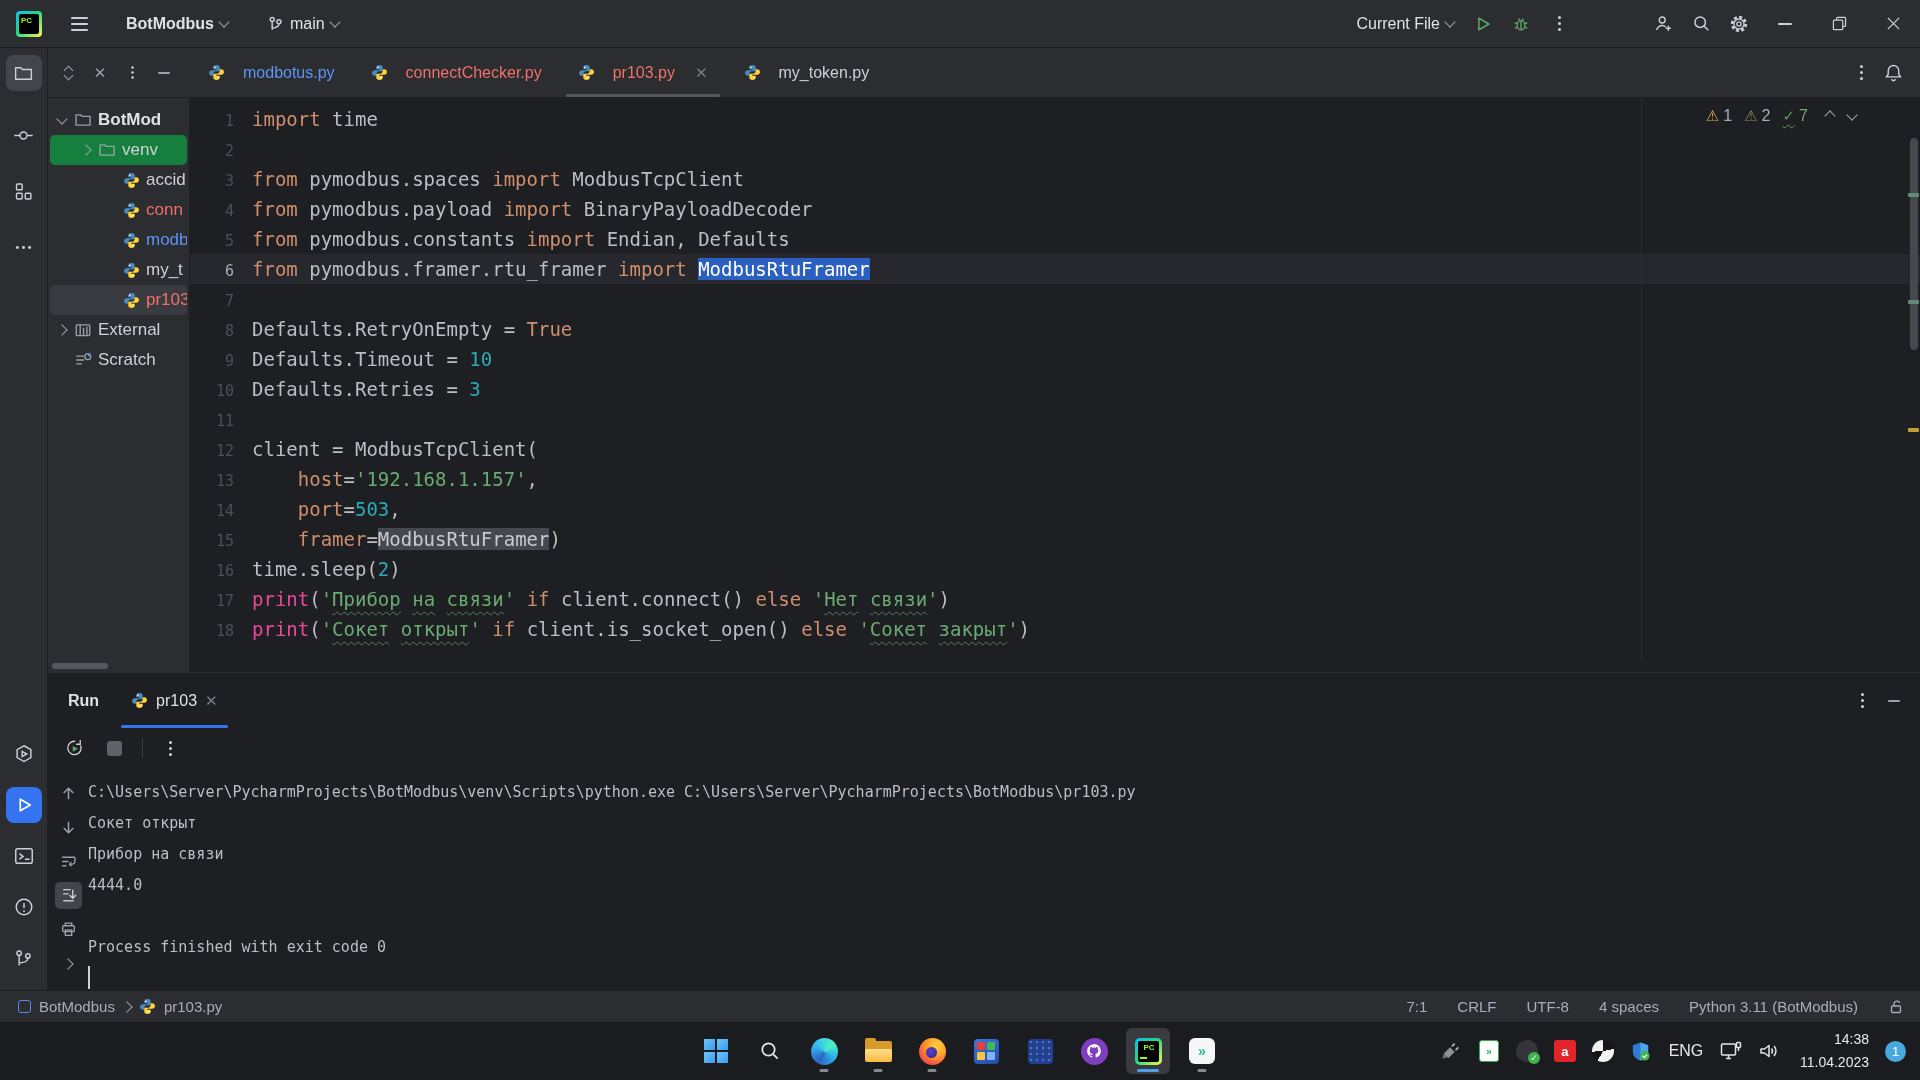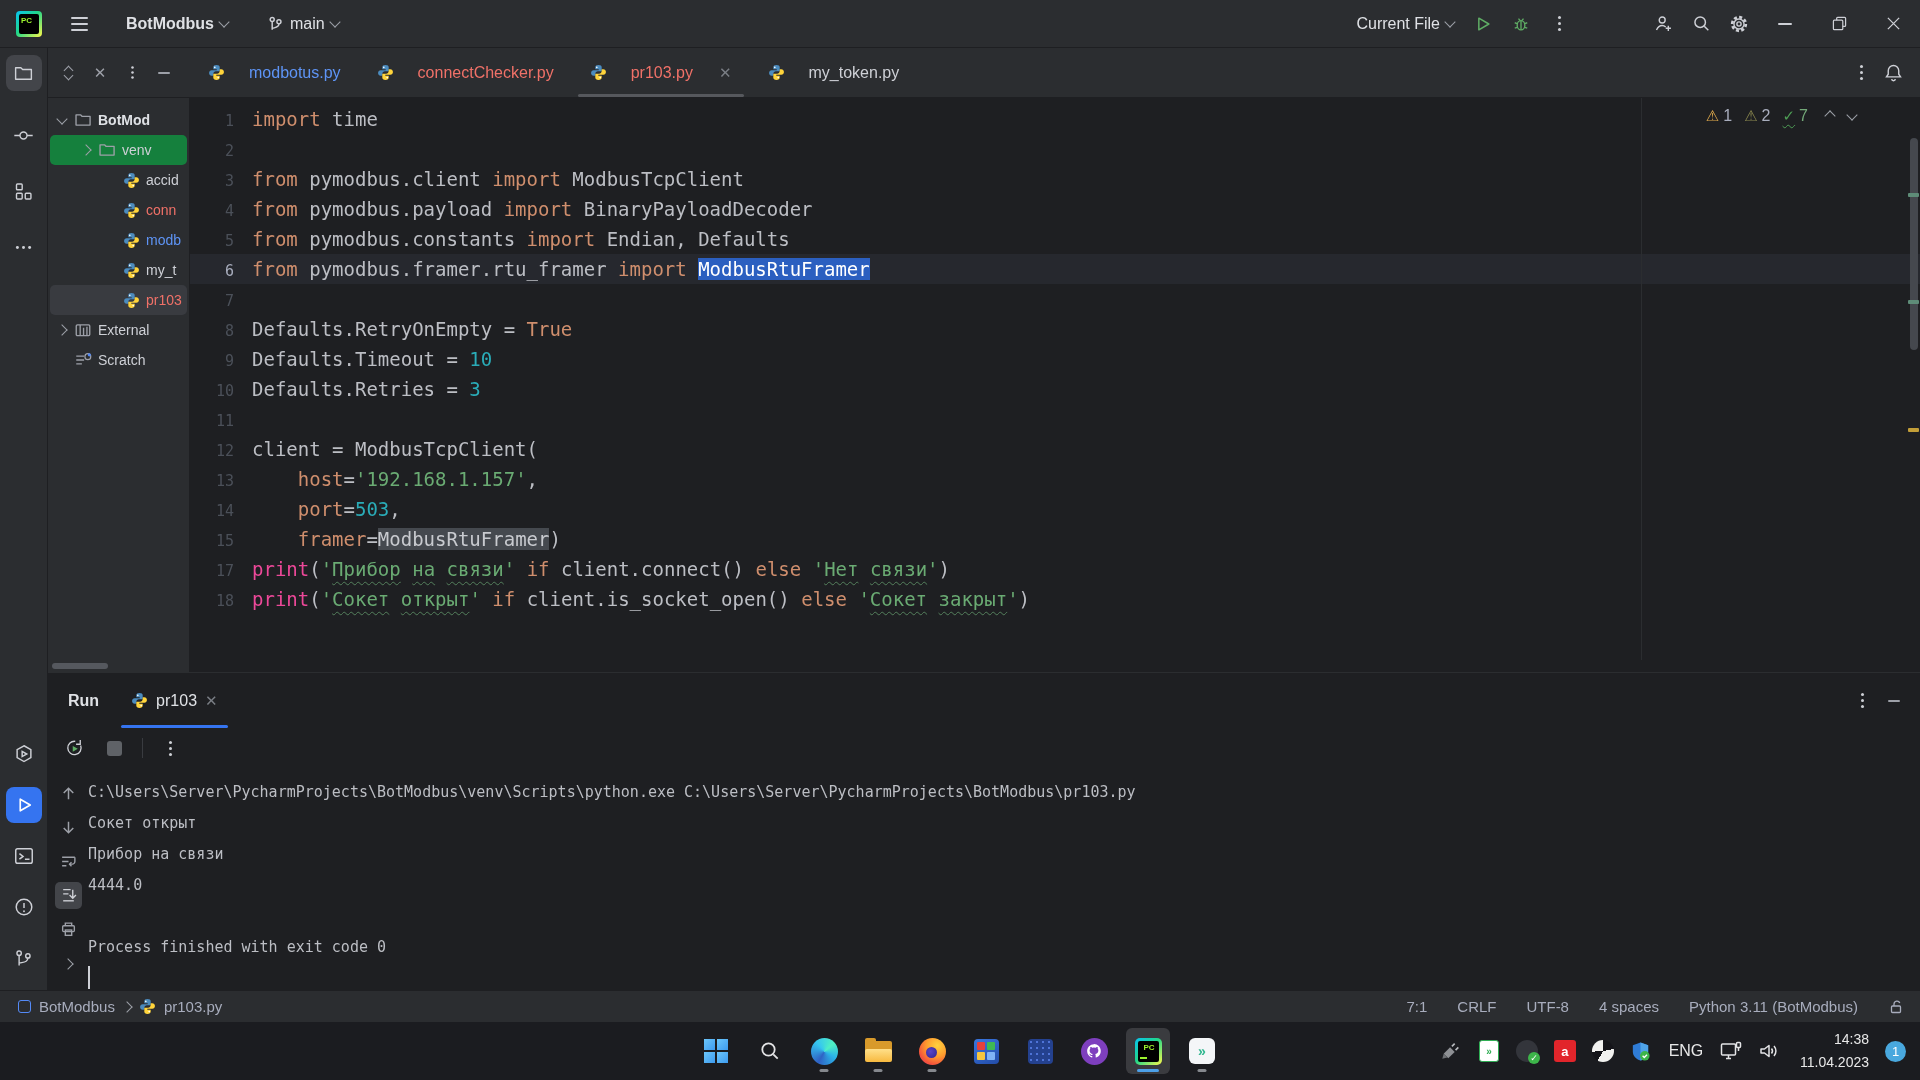--- a/index.html
+++ b/index.html
@@ -25,36 +25,36 @@
 
   
   .tabsbar{position:absolute;left:48px;top:48px;width:1872px;height:50px;background:#2B2D30;border-bottom:1px solid #1E1F22;box-sizing:border-box;display:flex;align-items:stretch;}
   .proj-head{width:142px;display:flex;align-items:center;gap:4px;padding-left:6px;box-sizing:border-box;}
   .proj-head button{width:28px;height:28px;justify-content:center;border-radius:4px;color:#9DA0A8;}
   .dash{width:12px;height:2px;background:#9DA0A8;border-radius:1px;}
   .xglyph{font-size:15px;color:#9DA0A8;line-height:1;}
   .updown{display:flex;flex-direction:column;gap:1px;align-items:center;}
   .updown .chv{width:6px;height:6px;}
   .tabs{display:flex;align-items:stretch;}
-  .etab{position:relative;display:flex;align-items:center;gap:24px;padding:0 18px;font-size:16px;}
+  .etab{position:relative;display:flex;align-items:center;gap:18px;padding:0 18px;font-size:16px;}
   .etab .close{color:#7A7E85;font-size:15px;margin-left:2px;}
   .etab.active::after{content:"";position:absolute;left:6px;right:6px;bottom:0;height:3px;border-radius:2px;background:#56585D;}
   .tabs-right{margin-left:auto;display:flex;align-items:center;gap:14px;padding-right:16px;color:#9DA0A8;}
 
   
   .leftstrip{position:absolute;left:0;top:48px;width:48px;height:942px;background:#2B2D30;border-right:1px solid #1E1F22;box-sizing:border-box;display:flex;flex-direction:column;align-items:center;}
   .strip-tile{width:36px;height:36px;border-radius:8px;display:flex;align-items:center;justify-content:center;color:#CED0D6;}
   .strip-tile.active{background:#43454A;}
   .strip-tile.run-active{background:#3574F0;color:#fff;}
   .strip-top{margin-top:7px;}
   .strip-mid{display:flex;flex-direction:column;gap:20px;margin-top:26px;align-items:center;}
   .strip-bottom{margin-top:auto;display:flex;flex-direction:column;gap:15px;margin-bottom:14px;align-items:center;}
 
   
-  .tree{position:absolute;left:48px;top:98px;width:142px;height:574px;background:#2B2D30;border-right:1px solid #1E1F22;box-sizing:border-box;overflow:hidden;padding-top:7px;font-size:14px;}
+  .tree{position:absolute;left:48px;top:98px;width:142px;height:574px;background:#2B2D30;border-right:1px solid #1E1F22;box-sizing:border-box;overflow:hidden;padding-top:7px;font-size:17px;}
   .trow{height:30px;display:flex;align-items:center;white-space:nowrap;overflow:hidden;border-radius:5px;margin:0 2px;padding-left:0;color:#CED0D6;}
   .trow .tchv{width:20px;display:flex;justify-content:center;flex:none;}
   .trow .ticon{width:22px;flex:none;display:flex;justify-content:center;}
   .trow .tlabel{margin-left:4px;}
   .tree-hscroll{position:absolute;left:4px;bottom:3px;width:56px;height:6px;border-radius:3px;background:#55585E;}
 
   
   .editor{position:absolute;left:190px;top:98px;width:1730px;height:574px;background:#1E1F22;overflow:hidden;}
   .code{position:absolute;inset:0;padding-top:6px;font-family:"DejaVu Sans Mono",monospace;font-size:19px;}
   .cline{height:30px;line-height:30px;white-space:pre;}
@@ -502,33 +502,34 @@
           <span class="tlabel" style="color: rgb(206, 208, 214);">Scratch</span>
         </div>
       </div>
     <div class="tree-hscroll"></div>
   </nav>
 
   <section class="editor">
     <div class="code" id="code-area">
         <div class="cline"><span class="lnum">1</span><span class="lcontent"><span class="tk-k">import</span><span class="tk-d"> time</span></span></div>
         <div class="cline"><span class="lnum">2</span><span class="lcontent"></span></div>
-        <div class="cline"><span class="lnum">3</span><span class="lcontent"><span class="tk-k">from</span><span class="tk-d"> pymodbus.client </span><span class="tk-k">import</span><span class="tk-d"> ModbusTcpClient</span></span></div>
+        <div class="cline"><span class="lnum">3</span><span class="lcontent"><span class="tk-k">from</span><span class="tk-d"> pymodbus.spaces </span><span class="tk-k">import</span><span class="tk-d"> ModbusTcpClient</span></span></div>
         <div class="cline"><span class="lnum">4</span><span class="lcontent"><span class="tk-k">from</span><span class="tk-d"> pymodbus.payload </span><span class="tk-k">import</span><span class="tk-d"> BinaryPayloadDecoder</span></span></div>
         <div class="cline"><span class="lnum">5</span><span class="lcontent"><span class="tk-k">from</span><span class="tk-d"> pymodbus.constants </span><span class="tk-k">import</span><span class="tk-d"> Endian, Defaults</span></span></div>
         <div class="cline current"><span class="lnum">6</span><span class="lcontent"><span class="tk-k">from</span><span class="tk-d"> pymodbus.framer.rtu_framer </span><span class="tk-k">import</span><span class="tk-d"> </span><span class="tk-sel">ModbusRtuFramer</span></span></div>
         <div class="cline"><span class="lnum">7</span><span class="lcontent"></span></div>
         <div class="cline"><span class="lnum">8</span><span class="lcontent"><span class="tk-d">Defaults.RetryOnEmpty = </span><span class="tk-k">True</span></span></div>
         <div class="cline"><span class="lnum">9</span><span class="lcontent"><span class="tk-d">Defaults.Timeout = </span><span class="tk-n">10</span></span></div>
         <div class="cline"><span class="lnum">10</span><span class="lcontent"><span class="tk-d">Defaults.Retries = </span><span class="tk-n">3</span></span></div>
         <div class="cline"><span class="lnum">11</span><span class="lcontent"></span></div>
         <div class="cline"><span class="lnum">12</span><span class="lcontent"><span class="tk-d">client = ModbusTcpClient(</span></span></div>
         <div class="cline"><span class="lnum">13</span><span class="lcontent"><span class="tk-d">    </span><span class="tk-p">host</span><span class="tk-d">=</span><span class="tk-s">'192.168.1.157'</span><span class="tk-d">,</span></span></div>
         <div class="cline"><span class="lnum">14</span><span class="lcontent"><span class="tk-d">    </span><span class="tk-p">port</span><span class="tk-d">=</span><span class="tk-n">503</span><span class="tk-d">,</span></span></div>
         <div class="cline"><span class="lnum">15</span><span class="lcontent"><span class="tk-d">    </span><span class="tk-p">framer</span><span class="tk-d">=</span><span class="tk-hl">ModbusRtuFramer</span><span class="tk-d">)</span></span></div>
+        <div class="cline"><span class="lnum">16</span><span class="lcontent"><span class="tk-d">time.sleep(</span><span class="tk-n">2</span><span class="tk-d">)</span></span></div>
         <div class="cline"><span class="lnum">17</span><span class="lcontent"><span class="tk-b">print</span><span class="tk-d">(</span><span class="tk-s">'</span><span class="tk-sw">Прибор</span><span class="tk-s"> </span><span class="tk-sw">на</span><span class="tk-s"> </span><span class="tk-sw">связи</span><span class="tk-s">'</span><span class="tk-d"> </span><span class="tk-k">if</span><span class="tk-d"> client.connect() </span><span class="tk-k">else</span><span class="tk-d"> </span><span class="tk-s">'</span><span class="tk-sw">Нет</span><span class="tk-s"> </span><span class="tk-sw">связи</span><span class="tk-s">'</span><span class="tk-d">)</span></span></div>
         <div class="cline"><span class="lnum">18</span><span class="lcontent"><span class="tk-b">print</span><span class="tk-d">(</span><span class="tk-s">'</span><span class="tk-sw">Сокет</span><span class="tk-s"> </span><span class="tk-sw">открыт</span><span class="tk-s">'</span><span class="tk-d"> </span><span class="tk-k">if</span><span class="tk-d"> client.is_socket_open() </span><span class="tk-k">else</span><span class="tk-d"> </span><span class="tk-s">'</span><span class="tk-sw">Сокет</span><span class="tk-s"> </span><span class="tk-sw">закрыт</span><span class="tk-s">'</span><span class="tk-d">)</span></span></div>
       </div>
     <div class="inspections">
       <span class="insp-item">
           <span class="warn-glyph">⚠</span>
           <span>1</span>
         </span>
       <span class="insp-item">
           <span class="weak-glyph">⚠</span>

